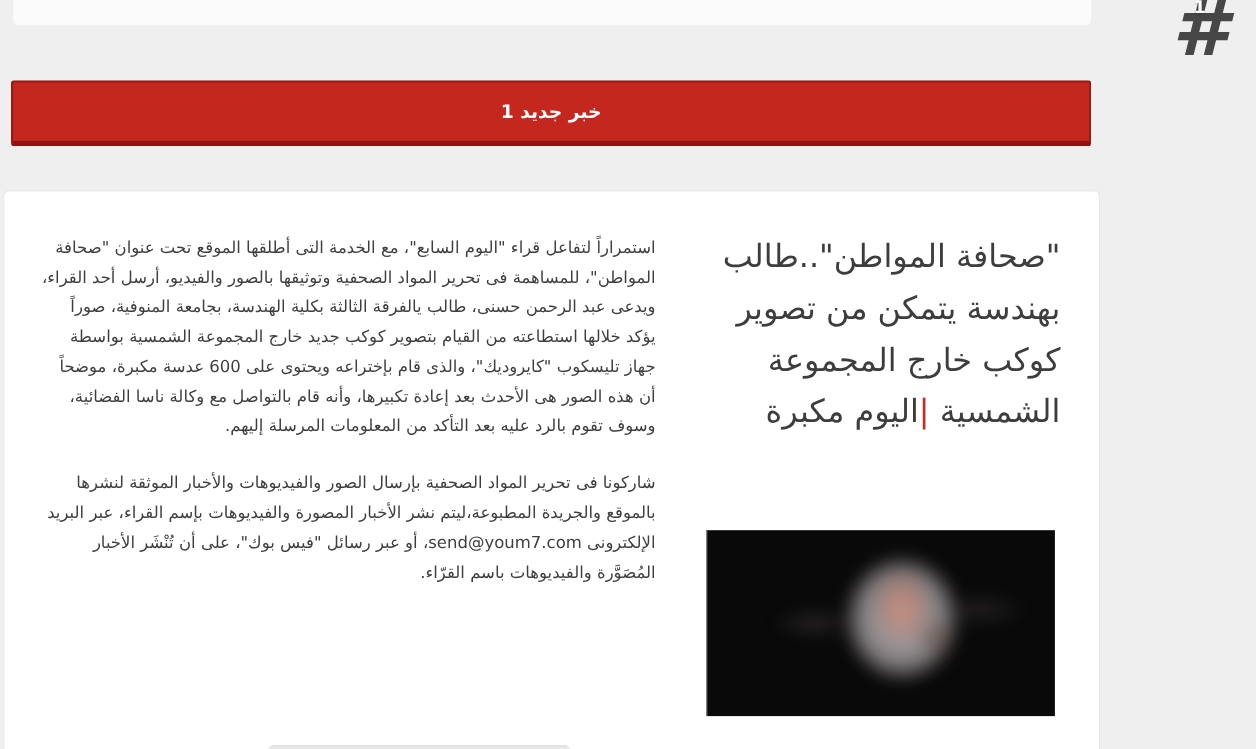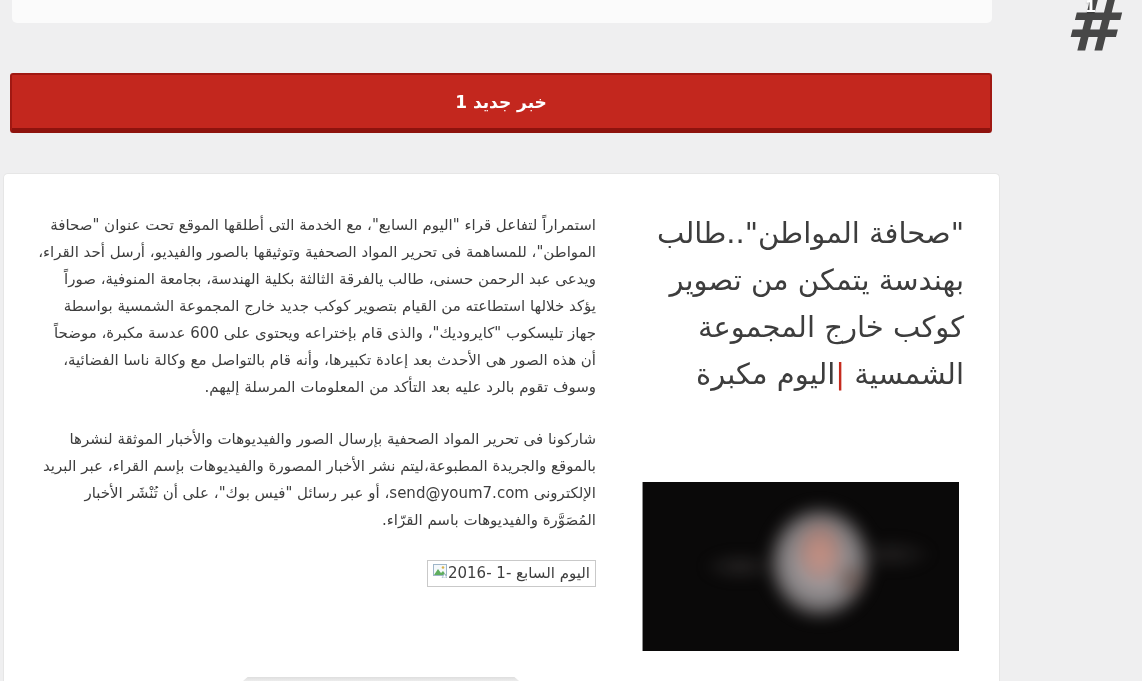--- a/index.html
+++ b/index.html
@@ -108,28 +108,20 @@
 
 <button class="banner">1 خبر جديد</button>
 
 <div class="panel">
 
   <h1 class="headline" dir="rtl"><span>"صحافة المواطن"..طالب بهندسة يتمكن من تصوير كوكب خارج المجموعة الشمسية </span><span class="sep">|</span><span>اليوم مكبرة</span></h1>
 
   <div class="bodycol" dir="rtl">
     <p>استمراراً لتفاعل قراء "اليوم السابع"، مع الخدمة التى أطلقها الموقع تحت عنوان "صحافة المواطن"، للمساهمة فى تحرير المواد الصحفية وتوثيقها بالصور والفيديو، أرسل أحد القراء، ويدعى عبد الرحمن حسنى، طالب يالفرقة الثالثة بكلية الهندسة، بجامعة المنوفية، صوراً يؤكد خلالها استطاعته من القيام بتصوير كوكب جديد خارج المجموعة الشمسية بواسطة جهاز تليسكوب "كايروديك"، والذى قام بإختراعه ويحتوى على 600 عدسة مكبرة، موضحاً أن هذه الصور هى الأحدث بعد إعادة تكبيرها، وأنه قام بالتواصل مع وكالة ناسا الفضائية، وسوف تقوم بالرد عليه بعد التأكد من المعلومات المرسلة إليهم.</p>
     <p class="p2">شاركونا فى تحرير المواد الصحفية بإرسال الصور والفيديوهات والأخبار الموثقة لنشرها بالموقع والجريدة المطبوعة،ليتم نشر الأخبار المصورة والفيديوهات بإسم القراء، عبر البريد الإلكترونى send@youm7.com، أو عبر رسائل "فيس بوك"، على أن تُنْشَر الأخبار المُصَوَّرة والفيديوهات باسم القرّاء.</p>
-    <span class="imgbox" dir="ltr">
-      <svg width="14" height="14" viewBox="0 0 14 14">
-        <rect x="0.5" y="0.5" width="13" height="11" fill="#f4f8fb" stroke="#9fb6c9" stroke-width="1"></rect>
-        <polygon points="1,11 5,5 8,9 10,7 13,11" fill="#5fae5f"></polygon>
-        <circle cx="10" cy="3.5" r="1.3" fill="#d8b24a"></circle>
-        <polygon points="9,14 11.5,9.5 14,14" fill="#ffffff" stroke="#9fb6c9" stroke-width="0.8"></polygon>
-      </svg><span>اليوم السابع -1 -2016</span>
-    </span>
   </div>
 
   <div class="planet">
     <div class="blob"></div>
   </div>
 
   <div class="stub"></div>
 
 </div>
 

